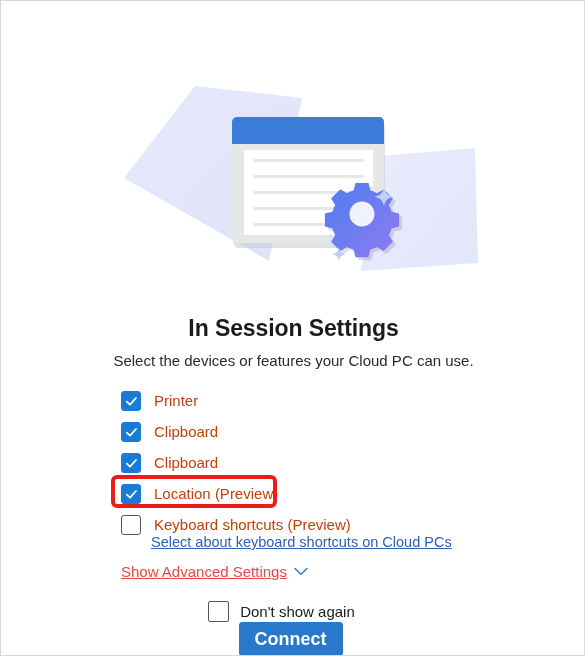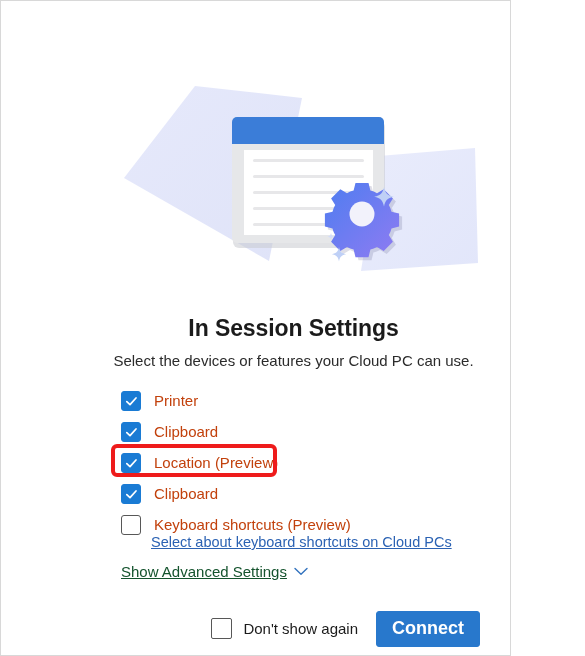--- a/index.html
+++ b/index.html
@@ -10,21 +10,21 @@
   body {
     width: 585px;
     height: 656px;
     font-family: "Liberation Sans", sans-serif;
     -webkit-font-smoothing: antialiased;
   }
 
   .dialog {
     position: relative;
     box-sizing: border-box;
-    width: 511px;
+    width: 585px;
     height: 656px;
     background: #ffffff;
     border: 1px solid #d8d8d8;
     overflow: hidden;
   }
 
   
   .illustration {
     position: absolute;
     left: 0;
@@ -134,21 +134,21 @@
     color: #2b62b3;
     text-decoration: underline;
     cursor: pointer;
     white-space: nowrap;
   }
   .advanced-link {
     position: absolute;
     left: 120px;
     top: 562px;
     font-size: 15px;
-    color: #14532d;
+    color: #ef4444;
     text-decoration: underline;
     cursor: pointer;
     display: flex;
     align-items: center;
     white-space: nowrap;
   }
   .advanced-link .chev {
     margin-left: 7px;
     display: inline-flex;
     text-decoration: none;
@@ -157,22 +157,23 @@
   
   .footer {
     position: absolute;
     left: 0;
     right: 0;
     top: 600px;
     height: 55px;
     display: flex;
     align-items: center;
     justify-content: flex-end;
-    padding-right: 30px;
+    padding-right: 4px;
     box-sizing: border-box;
+    flex-direction: column;
   }
   .dont-show {
     display: flex;
     align-items: center;
     margin-right: 18px;
     cursor: pointer;
   }
   .dont-show .cbox {
     width: 21px;
     height: 21px;
@@ -285,36 +286,36 @@
     <div class="option-row">
       <span class="cbox checked">
         <svg class="tick" width="13" height="13" viewBox="0 0 13 13">
           <path d="M 1.8 6.6 L 5 9.6 L 11 3" fill="none" stroke="#ffffff" stroke-width="1.7" stroke-linecap="round" stroke-linejoin="round"></path>
         </svg>
       </span>
       <span class="option-label">Clipboard</span>
     </div>
 
     <div class="option-row">
+      <span class="cbox checked">
+        <svg class="tick" width="13" height="13" viewBox="0 0 13 13">
+          <path d="M 1.8 6.6 L 5 9.6 L 11 3" fill="none" stroke="#ffffff" stroke-width="1.7" stroke-linecap="round" stroke-linejoin="round"></path>
+        </svg>
+      </span>
+      <span class="option-label">Clipboard</span>
+    </div>
+
+    <div class="option-row">
       <span class="highlight-box"></span>
       <span class="cbox checked">
         <svg class="tick" width="13" height="13" viewBox="0 0 13 13">
           <path d="M 1.8 6.6 L 5 9.6 L 11 3" fill="none" stroke="#ffffff" stroke-width="1.7" stroke-linecap="round" stroke-linejoin="round"></path>
         </svg>
       </span>
       <span class="option-label">Location (Preview)</span>
-    </div>
-
-    <div class="option-row">
-      <span class="cbox checked">
-        <svg class="tick" width="13" height="13" viewBox="0 0 13 13">
-          <path d="M 1.8 6.6 L 5 9.6 L 11 3" fill="none" stroke="#ffffff" stroke-width="1.7" stroke-linecap="round" stroke-linejoin="round"></path>
-        </svg>
-      </span>
-      <span class="option-label">Clipboard</span>
     </div>
 
     <div class="option-row">
       <span class="cbox unchecked">
         
       </span>
       <span class="option-label">Keyboard shortcuts (Preview)</span>
     </div>
 
   </div>

